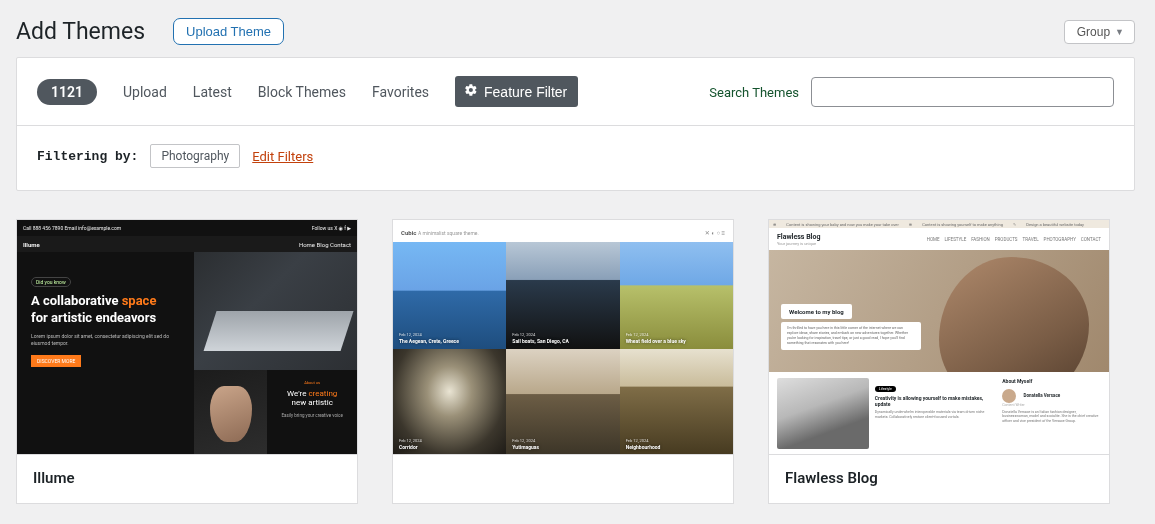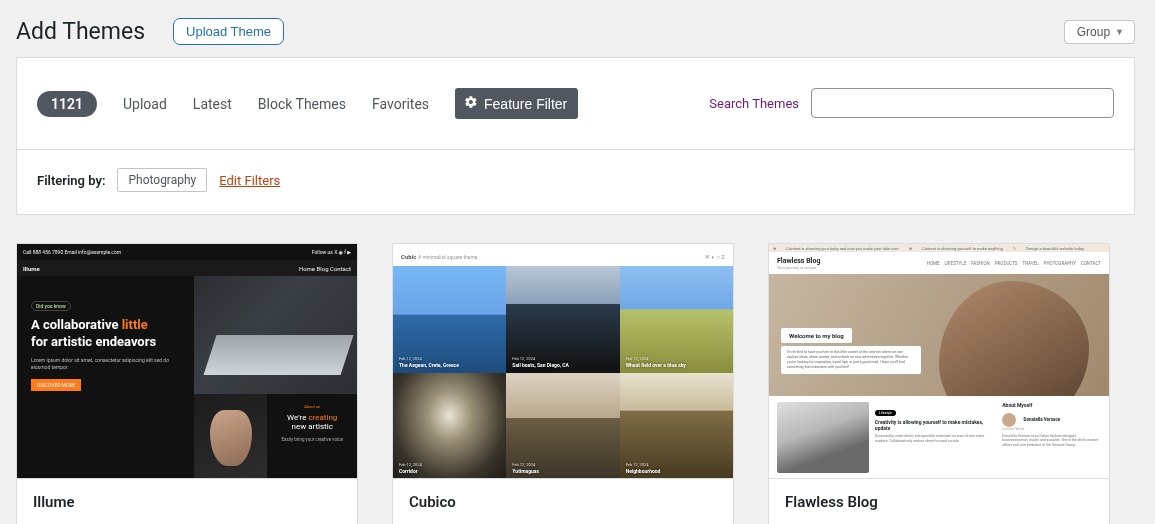--- a/index.html
+++ b/index.html
@@ -5,31 +5,31 @@
   * { box-sizing: border-box; margin: 0; padding: 0; }
   body { font-family: -apple-system, BlinkMacSystemFont, "Segoe UI", Roboto, sans-serif; background: #f0f0f1; color: #1d2327; font-size: 13px; }
   .wrap { padding: 10px 20px 0 16px; }
   .header-row { display: flex; align-items: center; justify-content: space-between; padding: 8px 0 12px; }
   .header-left { display: flex; align-items: center; gap: 28px; }
   h1 { font-size: 23px; font-weight: 400; }
   .upload-btn { border: 1px solid #2271b1; background: #fff; color: #2271b1; padding: 5px 12px; border-radius: 7px; cursor: pointer; font-size: 13px; }
   .help-btn { border: 1px solid #c3c4c7; background: #fff; color: #555; padding: 4px 10px 4px 12px; border-radius: 4px; cursor: pointer; display: inline-flex; align-items: center; gap: 5px; font-size: 12px; }
   .help-btn .tri { font-size: 9px; color: #787c82; }
   .filter-panel { background: #fff; border: 1px solid #dcdcde; border-radius: 2px; }
-  .filter-top { display: flex; align-items: flex-start; padding: 30px 20px; gap: 20px; justify-content: space-between; border-bottom: 1px solid #dcdcde; }
+  .filter-top { display: flex; align-items: flex-end; padding: 18px 20px; gap: 20px; justify-content: space-between; border-bottom: 1px solid #dcdcde; }
   .filter-links { display: flex; align-items: center; gap: 26px; }
   .count-badge { background: #50575e; color: #fff; padding: 5px 14px; border-radius: 20px; font-weight: 600; font-size: 14px; }
   .filter-link { color: #50575e; font-size: 14px; cursor: pointer; }
   .feat-btn { background: #50575e; color: #fff; border: none; padding: 7px 11px 7px 9px; border-radius: 3px; display: inline-flex; align-items: center; gap: 6px; cursor: pointer; font-size: 14px; }
   .gear { display: inline-block; }
   .search-wrap { display: flex; align-items: center; gap: 12px; }
-  .search-label { color: #701a75; font-size: 13px; }
+  .search-label { color: #14532d; font-size: 13px; }
   .search-input { width: 303px; height: 30px; border: 1px solid #8c8f94; border-radius: 4px; padding: 0 8px; font-size: 13px; }
   .filter-bottom { display: flex; align-items: center; gap: 12px; padding: 18px 20px 22px; }
-  .filtering-label { font-weight: 600; }
+  .filtering-label { font-weight: 600; font-family: Liberation Mono, monospace; }
   .tag { border: 1px solid #c3c4c7; padding: 4px 10px; border-radius: 2px; color: #50575e; background: #fff; font-size: 12px; }
   .edit-link { color: #c2410c; text-decoration: underline; cursor: pointer; font-size: 13px; }
   .themes-grid { display: flex; gap: 34px; margin-top: 28px; }
   .theme-card { width: 342px; border: 1px solid #dcdcde; background: #fff; display: flex; flex-direction: column; }
   .theme-shot { height: 235px; border-bottom: 1px solid #dcdcde; overflow: hidden; position: relative; }
   .theme-name-bar { padding: 14px 16px 16px; font-size: 15px; font-weight: 600; color: #1d2327; }
 
   
   .il-top { height: 16px; background: #111; display: flex; align-items: center; justify-content: space-between; padding: 0 6px; font-size: 5px; color: #eee; }
   .il-top .r { display: flex; gap: 4px; }
@@ -143,21 +143,21 @@
           <span class="r">Follow us   X  ◉  f  ▶</span>
         </div>
         <div class="il-nav">
           <b>Illume</b>
           <span>Home   Blog   Contact</span>
         </div>
         <div class="il-body">
           <div class="il-left">
             <span class="il-chip">Did you know</span>
             <div class="il-h">
-              <span>A collaborative </span><span class="or">little</span><br>
+              <span>A collaborative </span><span class="or">space</span><br>
               <span>for artistic endeavors</span>
             </div>
             <div class="il-p">Lorem ipsum dolor sit amet, consectetur adipiscing elit sed do eiusmod tempor.</div>
             <span class="il-btn">DISCOVER MORE</span>
           </div>
           <div class="il-right">
             <div class="il-room"></div>
             <div class="il-split">
               <div class="il-pic"></div>
               <div class="il-txt">
@@ -195,21 +195,20 @@
               <div class="cu-cap"><span class="d">Feb 12, 2024</span><b>Corridor</b></div>
             </div>
           <div class="cu-cell yuti">
               <div class="cu-cap"><span class="d">Feb 12, 2024</span><b>Yutimaguas</b></div>
             </div>
           <div class="cu-cell hood">
               <div class="cu-cap"><span class="d">Feb 12, 2024</span><b>Neighbourhood</b></div>
             </div>
         </div>
       </div>
-      <div class="theme-name-bar">Cubico</div>
     </div>
 
     <div class="theme-card">
       <div class="theme-shot">
         <div class="fl-bar">
           <span>⊕</span>
             <span>Content is showing your baby and now you make your take over</span>
           <span>⊕</span>
             <span>Content is showing yourself to make anything</span>
           <span>✎</span>

